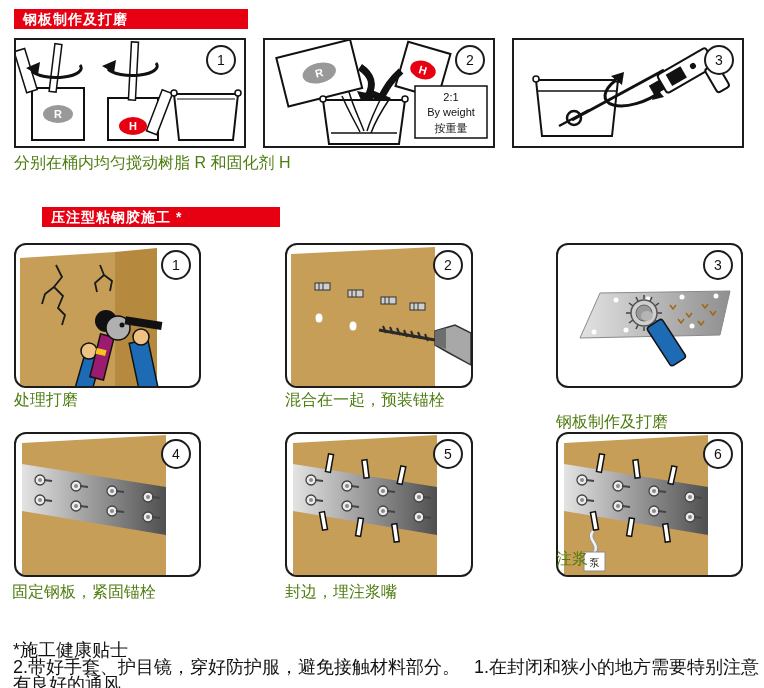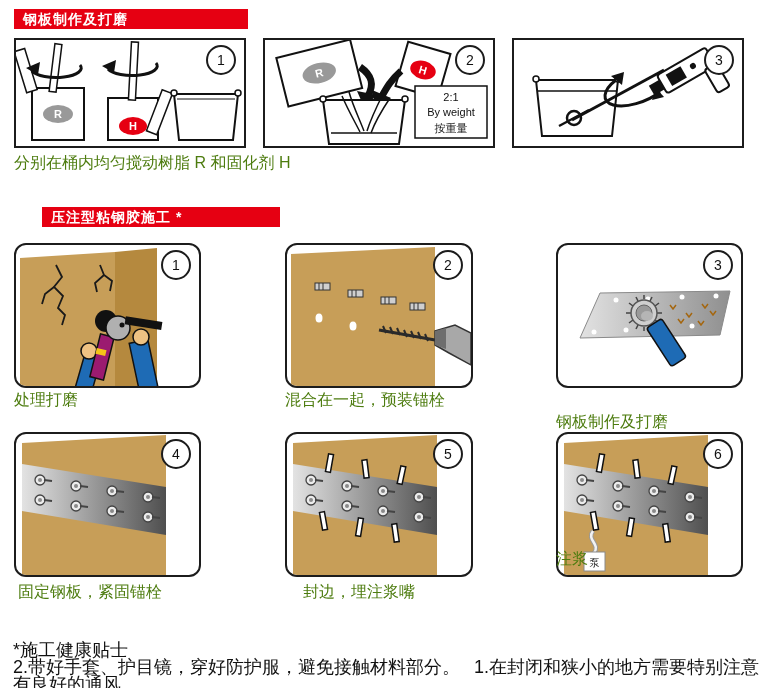--- a/index.html
+++ b/index.html
@@ -452,22 +452,22 @@
       <g>
         <rect x="26" y="118" width="21" height="19" fill="#fff" stroke="#8a8a8a" stroke-width="1"></rect>
         <text x="36.5" y="132" text-anchor="middle" font-size="10" fill="#111">泵</text>
       </g>
     </svg>
     <div class="badge">
       <span>6</span>
     </div>
   </div>
 
-  <div class="caption" style="left:18px;top:583px;">固定钢板，紧固锚栓</div>
-  <div class="caption" style="left:303px;top:583px;">封边，埋注浆嘴</div>
+  <div class="caption" style="left:12px;top:583px;">固定钢板，紧固锚栓</div>
+  <div class="caption" style="left:285px;top:583px;">封边，埋注浆嘴</div>
   <div class="caption" style="left:556px;top:550px;">注浆</div>
 
   <div class="footer">
     <div>*施工健康贴士</div>
     <div class="note-line">
       <span>2.带好手套、护目镜，穿好防护服，避免接触材料部分。</span><span>1.在封闭和狭小的地方需要特别注意有良好的通风</span>
     </div>
   </div>
 
 </div>

